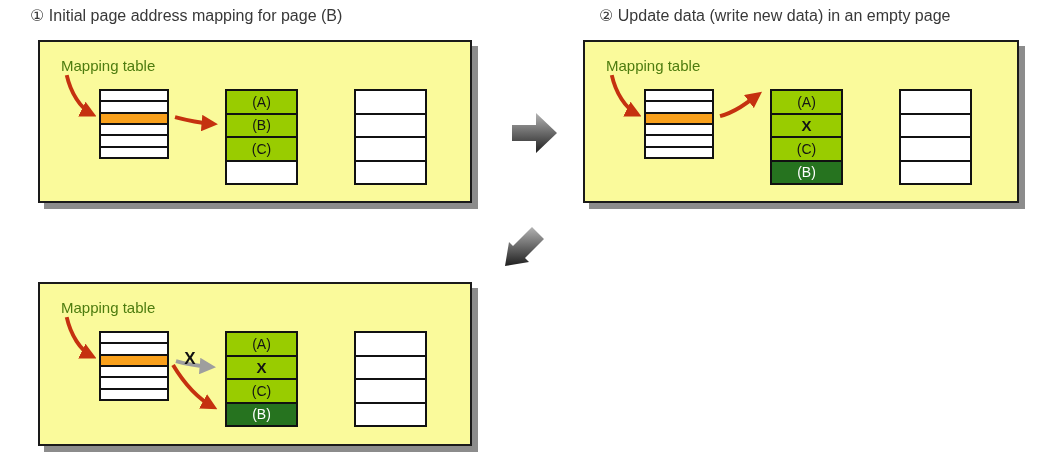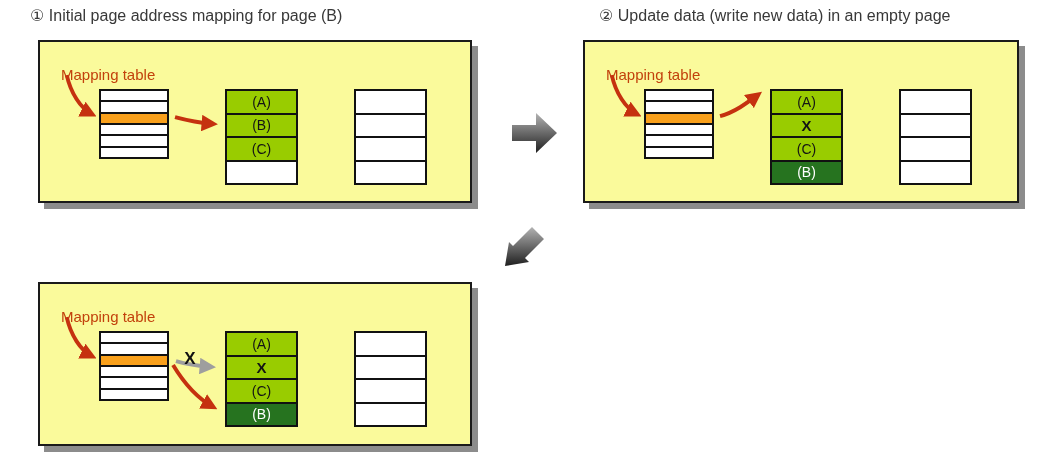--- a/index.html
+++ b/index.html
@@ -8,21 +8,21 @@
     --arrow-red:#C5310F; --arrow-gray:#9E9E9E; --title-text:#383838;
     --flow-arrow-light:#B3B3B3; --flow-arrow-dark:#1F1F1F;
   }
   *{margin:0;padding:0;box-sizing:border-box;}
   html,body{background:var(--page-bg);}
   body{font-family:"Liberation Sans","DejaVu Sans",sans-serif;}
   .stage{position:relative;width:1051px;height:461px;background:var(--page-bg);overflow:hidden;padding-left:12px;}
   .panel-title{position:absolute;font-size:16px;color:var(--title-text);white-space:nowrap;}
   .panel-box{position:absolute;background:var(--panel-bg);border:2px solid var(--panel-border);
              box-shadow:6px 6px 0 0 var(--panel-shadow);}
-  .map-label{position:absolute;left:21px;top:24px;font-size:15px;color:#c2410c;white-space:nowrap;}
+  .map-label{position:absolute;left:21px;top:15px;font-size:15px;color:#4d7c0f;white-space:nowrap;}
   .map-table{position:absolute;left:59px;top:47px;width:70px;height:70px;border:2px solid #111;
              background:#fff;display:flex;flex-direction:column;}
   .map-row{flex:1;background:var(--row-white);border-bottom:2px solid #111;}
   .map-row:last-child{border-bottom:none;}
   .map-row.hl{background:var(--row-orange);}
   .flash-block{position:absolute;top:47px;width:73px;height:96px;border:2px solid #111;
                background:#fff;display:flex;flex-direction:column;}
   .fb-row{flex:1;display:flex;align-items:center;justify-content:center;
           border-bottom:2px solid #111;font-size:14px;color:#141414;background:var(--row-white);}
   .fb-row:last-child{border-bottom:none;}

